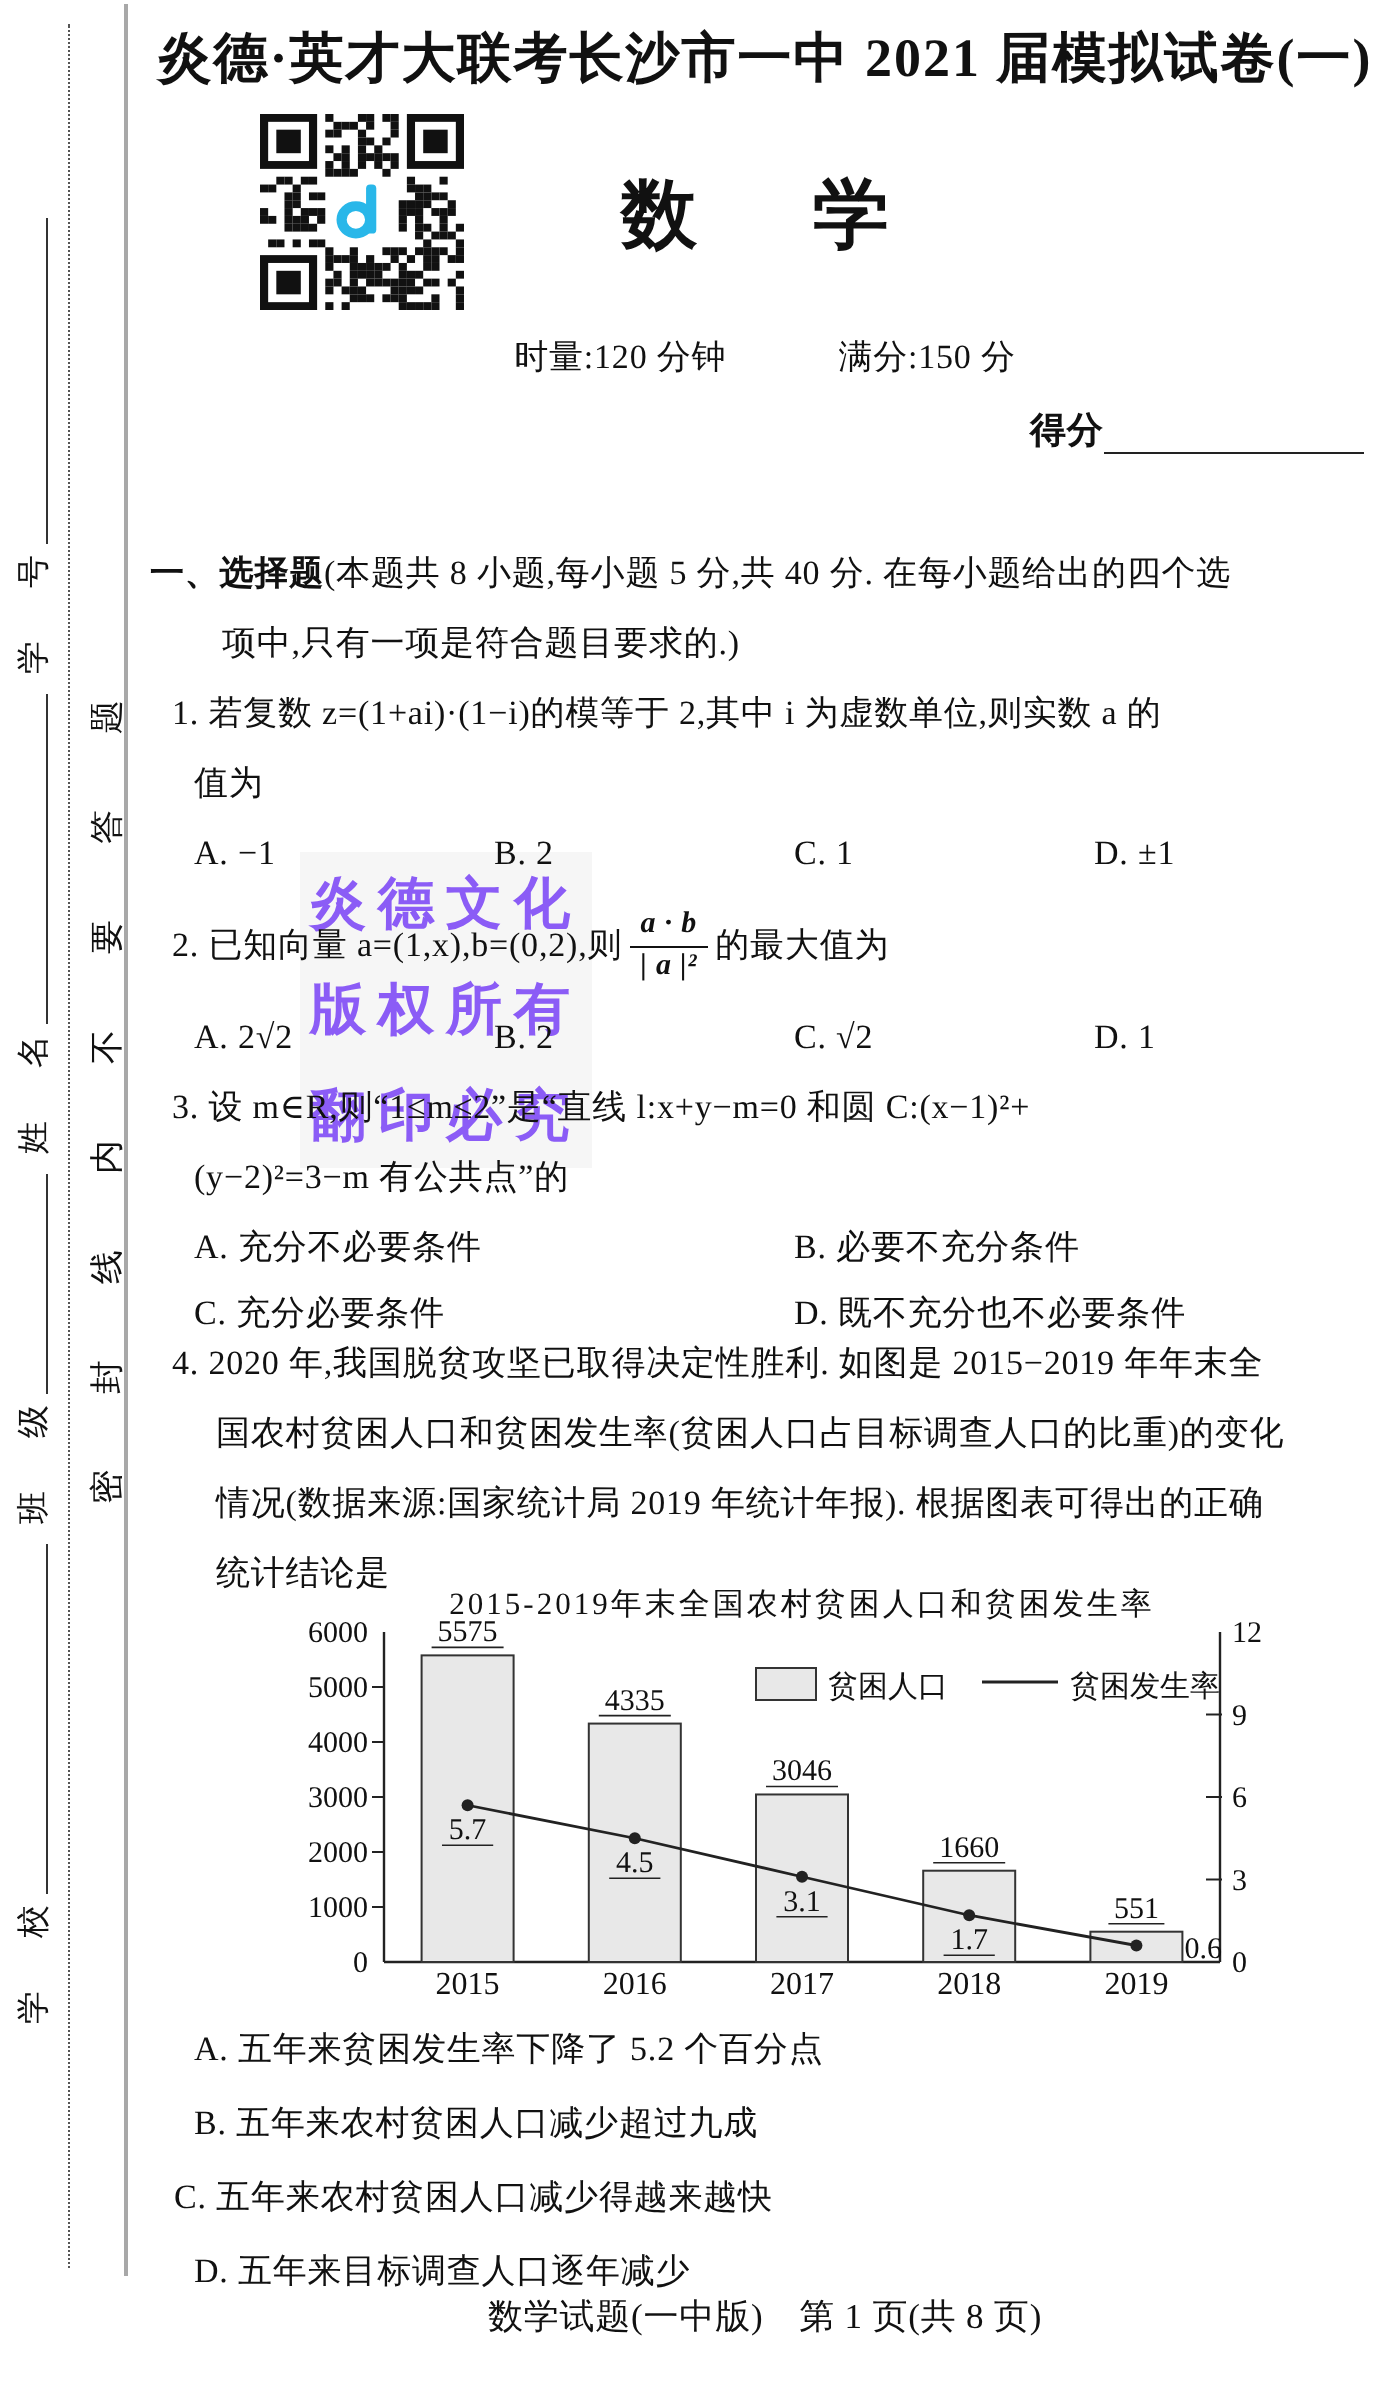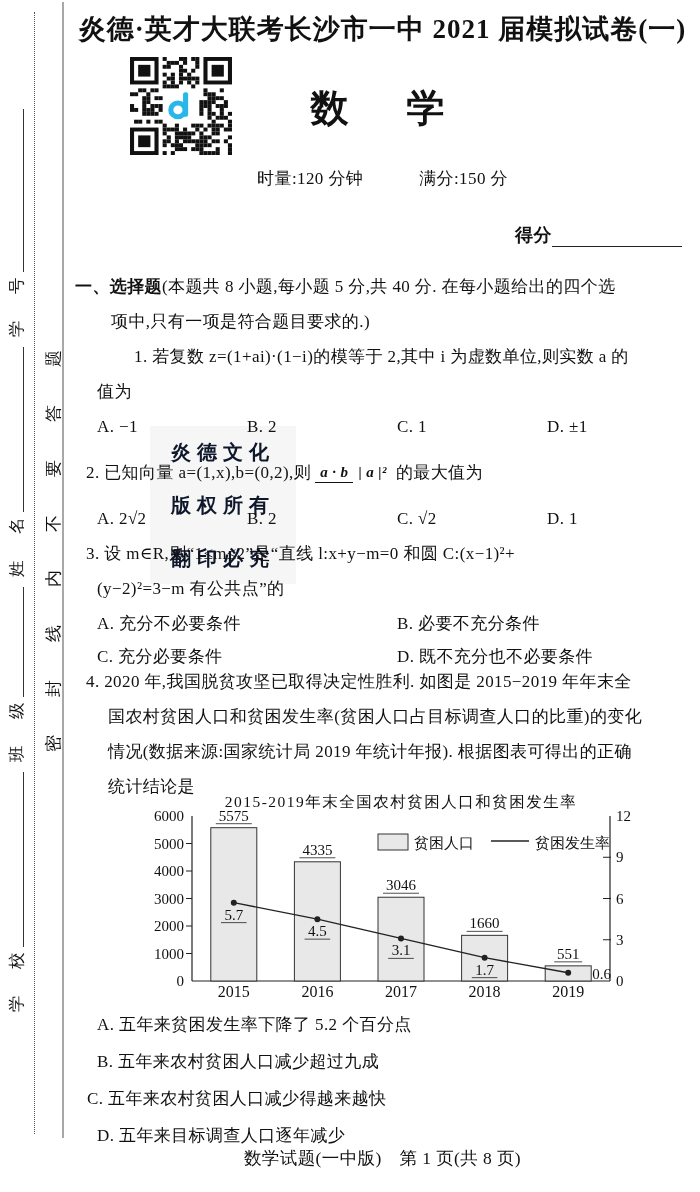--- a/index.html
+++ b/index.html
@@ -5,42 +5,42 @@
   html,body{margin:0;padding:0;}
   body{width:700px;height:1192px;background:#ffffff;position:relative;overflow:hidden;
        font-family:"Liberation Serif","DejaVu Serif",serif;color:#111;}
   .t{position:absolute;white-space:nowrap;font-size:17px;letter-spacing:.4px;line-height:1.3;}
   .b{font-weight:700;}
   .center{left:75px;width:615px;text-align:center;}
   
   .paper-title{top:12px;font-size:27px;font-weight:700;letter-spacing:1px;}
   .subject{top:84px;font-size:38px;font-weight:700;letter-spacing:10px;}
   .info{top:168px;display:flex;justify-content:center;gap:56px;font-size:17px;}
-  .score{top:204px;left:515px;display:flex;align-items:flex-end;margin-top:20px;}
+  .score{top:204px;left:515px;display:flex;align-items:flex-end;}
   .score-label{font-size:18px;font-weight:700;}
   .blank{display:inline-block;border-bottom:1.5px solid #222;}
   
   .dotline{position:absolute;left:34px;top:12px;height:1122px;width:0;border-left:1px dotted #555;}
   .solidline{position:absolute;left:62px;top:2px;height:1136px;width:0;border-left:2px solid #a8a8a8;}
   .vfield{position:absolute;height:22px;transform:rotate(-90deg);transform-origin:0 0;
           display:flex;align-items:center;font-size:16.5px;letter-spacing:5px;}
   .vfield .blankv{flex:1;height:58%;border-bottom:1.5px solid #333;}
   .vseal{position:absolute;left:42px;top:752px;transform:rotate(-90deg);transform-origin:0 0;
          font-size:17px;letter-spacing:38px;white-space:nowrap;}
   
   .wm{position:absolute;left:150px;top:426px;width:146px;height:158px;background:#f6f6f6;
       text-align:center;z-index:0;}
-  .wm div{font-size:20px;color:#0f172a;letter-spacing:6px;line-height:53px;font-weight:700;font-family:Liberation Serif, serif;}
+  .wm div{font-size:28px;color:#8b5cf6;letter-spacing:6px;line-height:53px;font-weight:700;font-family:Liberation Serif, serif;}
   
   .optrow{left:0;width:700px;}
   .optrow span{position:absolute;}
   .cA{left:97px;} .cB{left:247px;} .cC{left:397px;} .cD{left:547px;} .cB2{left:397px;}
   
   .q2row{display:flex;align-items:center;height:58px;}
-  .frac{display:inline-flex;flex-direction:row;text-align:center;margin:0 4px;
+  .frac{display:inline-flex;flex-direction:column;text-align:center;margin:0 4px;
         font-size:15px;line-height:1.3;font-style:italic;font-weight:700;}
   .frac .fnum{border-bottom:1.3px solid #111;padding:0 5px;}
   .frac .fden{padding:0 5px;}
   
   .chart{position:absolute;left:145px;top:788px;width:500px;height:215px;}
   .chart svg text{font-family:"Liberation Serif","DejaVu Serif",serif;fill:#111;}
   .qr{position:absolute;left:130px;top:57px;width:102px;height:98px;}
   .footer{top:1147px;font-size:17.5px;}
 </style>
 </head>
@@ -283,21 +283,21 @@
 <div class="t score">
   <span class="score-label">得分</span>
   <span class="blank" style="width:130px;height:20px;"></span>
 </div>
 
 <div class="t" style="left:75px;top:276px;">
   <span class="b">一、选择题</span><span>(本题共 8 小题,每小题 5 分,共 40 分. 在每小题给出的四个选</span>
 </div>
 <div class="t" style="left:111px;top:311px;">项中,只有一项是符合题目要求的.)</div>
 
-<div class="t" style="left:86px;top:346px;margin-left:48px;">1. 若复数 z=(1+ai)·(1−i)的模等于 2,其中 i 为虚数单位,则实数 a 的</div>
+<div class="t" style="left:86px;top:346px;">1. 若复数 z=(1+ai)·(1−i)的模等于 2,其中 i 为虚数单位,则实数 a 的</div>
 <div class="t" style="left:97px;top:381px;">值为</div>
 <div class="t optrow" style="top:416px;">
   <span class="cA">A. −1</span>
   <span class="cB">B. 2</span>
   <span class="cC">C. 1</span>
   <span class="cD">D. ±1</span>
 </div>
 
 <div class="t q2row" style="left:86px;top:444px;">
   <span>2. 已知向量 a=(1,x),b=(0,2),则</span>

